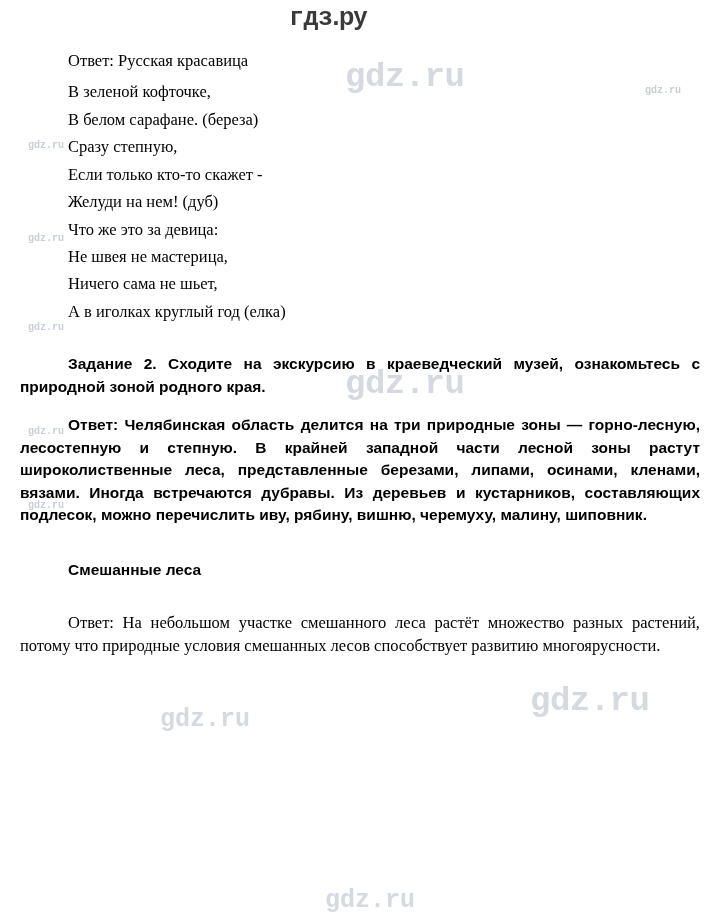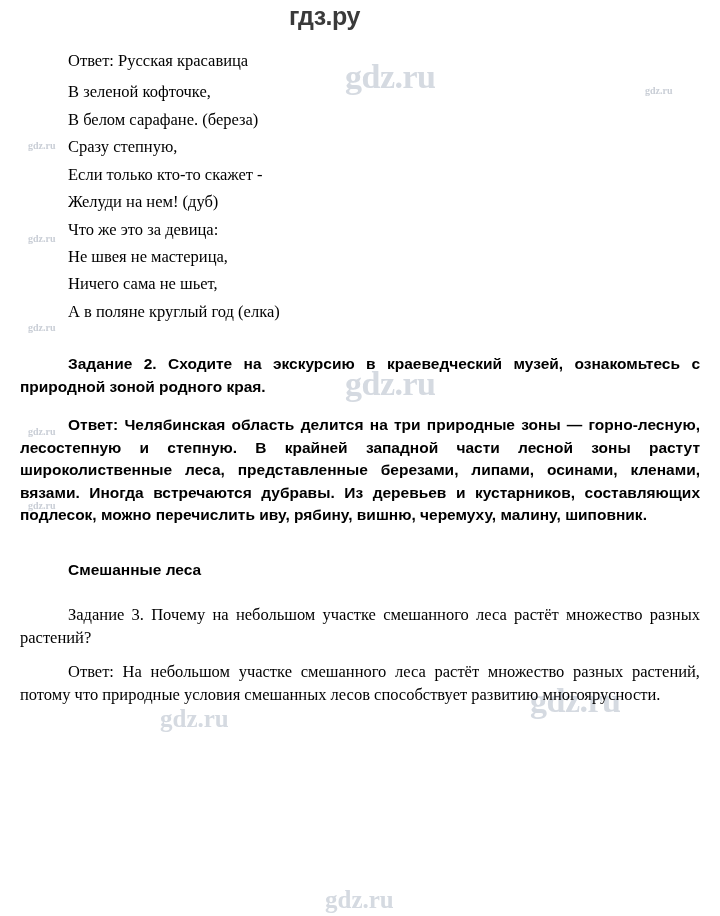--- a/index.html
+++ b/index.html
@@ -13,21 +13,21 @@
     position: relative;
     font-family: "Liberation Serif", serif;
     color: #000000;
     overflow: hidden;
   }
 
   
   .wm {
     position: absolute;
     color: #d8dde3;
-    font-family: Liberation Serif, serif;
+    font-family: Liberation Mono, monospace;
     font-weight: bold;
     pointer-events: none;
     white-space: nowrap;
     user-select: none;
   }
   .wm-small {
     font-size: 10px;
     color: #c9ced6;
   }
   .wm-big {
@@ -46,20 +46,21 @@
     top: 2px;
     left: 289px;
     font-family: "Liberation Sans", sans-serif;
     font-size: 25px;
     font-weight: bold;
     color: #3a3a3a;
     letter-spacing: -0.5px;
   }
   .site-logo .dom {
     color: #3a3a3a;
+    font-family: Liberation Mono, monospace;
   }
 
   
   .doc {
     position: absolute;
     left: 20px;
     top: 40px;
     width: 680px;
   }
   p {
@@ -118,33 +119,32 @@
   <div style="height:6px"></div>
 
   <p class="poem">В зеленой кофточке,</p>
   <p class="poem">В белом сарафане. (береза)</p>
   <p class="poem">Сразу степную,</p>
   <p class="poem">Если только кто-то скажет -</p>
   <p class="poem">Желуди на нем! (дуб)</p>
   <p class="poem">Что же это за девица:</p>
   <p class="poem">Не швея не мастерица,</p>
   <p class="poem">Ничего сама не шьет,</p>
-  <p class="poem">А в поляне круглый год (елка)</p>
+  <p class="poem">А в иголках круглый год (елка)</p>
 
   <div class="gap-lg"></div>
 
   <div class="block-sans">
     <p class="just indent">Задание 2. Сходите на экскурсию в краеведческий музей, ознакомьтесь с природной зоной родного края.</p>
     <div style="height:14px"></div>
     <p class="just indent">Ответ:  Челябинская область делится на три природные зоны — горно-лесную, лесостепную и степную. В крайней западной части лесной зоны растут широколиственные леса, представленные березами, липами, осинами, кленами, вязами. Иногда встречаются дубравы. Из деревьев и кустарников, составляющих подлесок, можно перечислить иву, рябину, вишню, черемуху, малину, шиповник.</p>
     <div style="height:30px"></div>
     <p class="indent">Смешанные леса</p>
   </div>
 
   <div class="gap-md"></div>
 
-  <p class="just indent">Задание 3. Почему на небольшом участке смешанного леса растёт множество разных растений?</p>
 
   <div style="height:8px"></div>
 
   <p class="just indent">Ответ: На небольшом участке смешанного леса растёт множество разных растений, потому что природные условия смешанных лесов способствует развитию многоярусности.</p>
 
 </div>
 
 </body></html>

